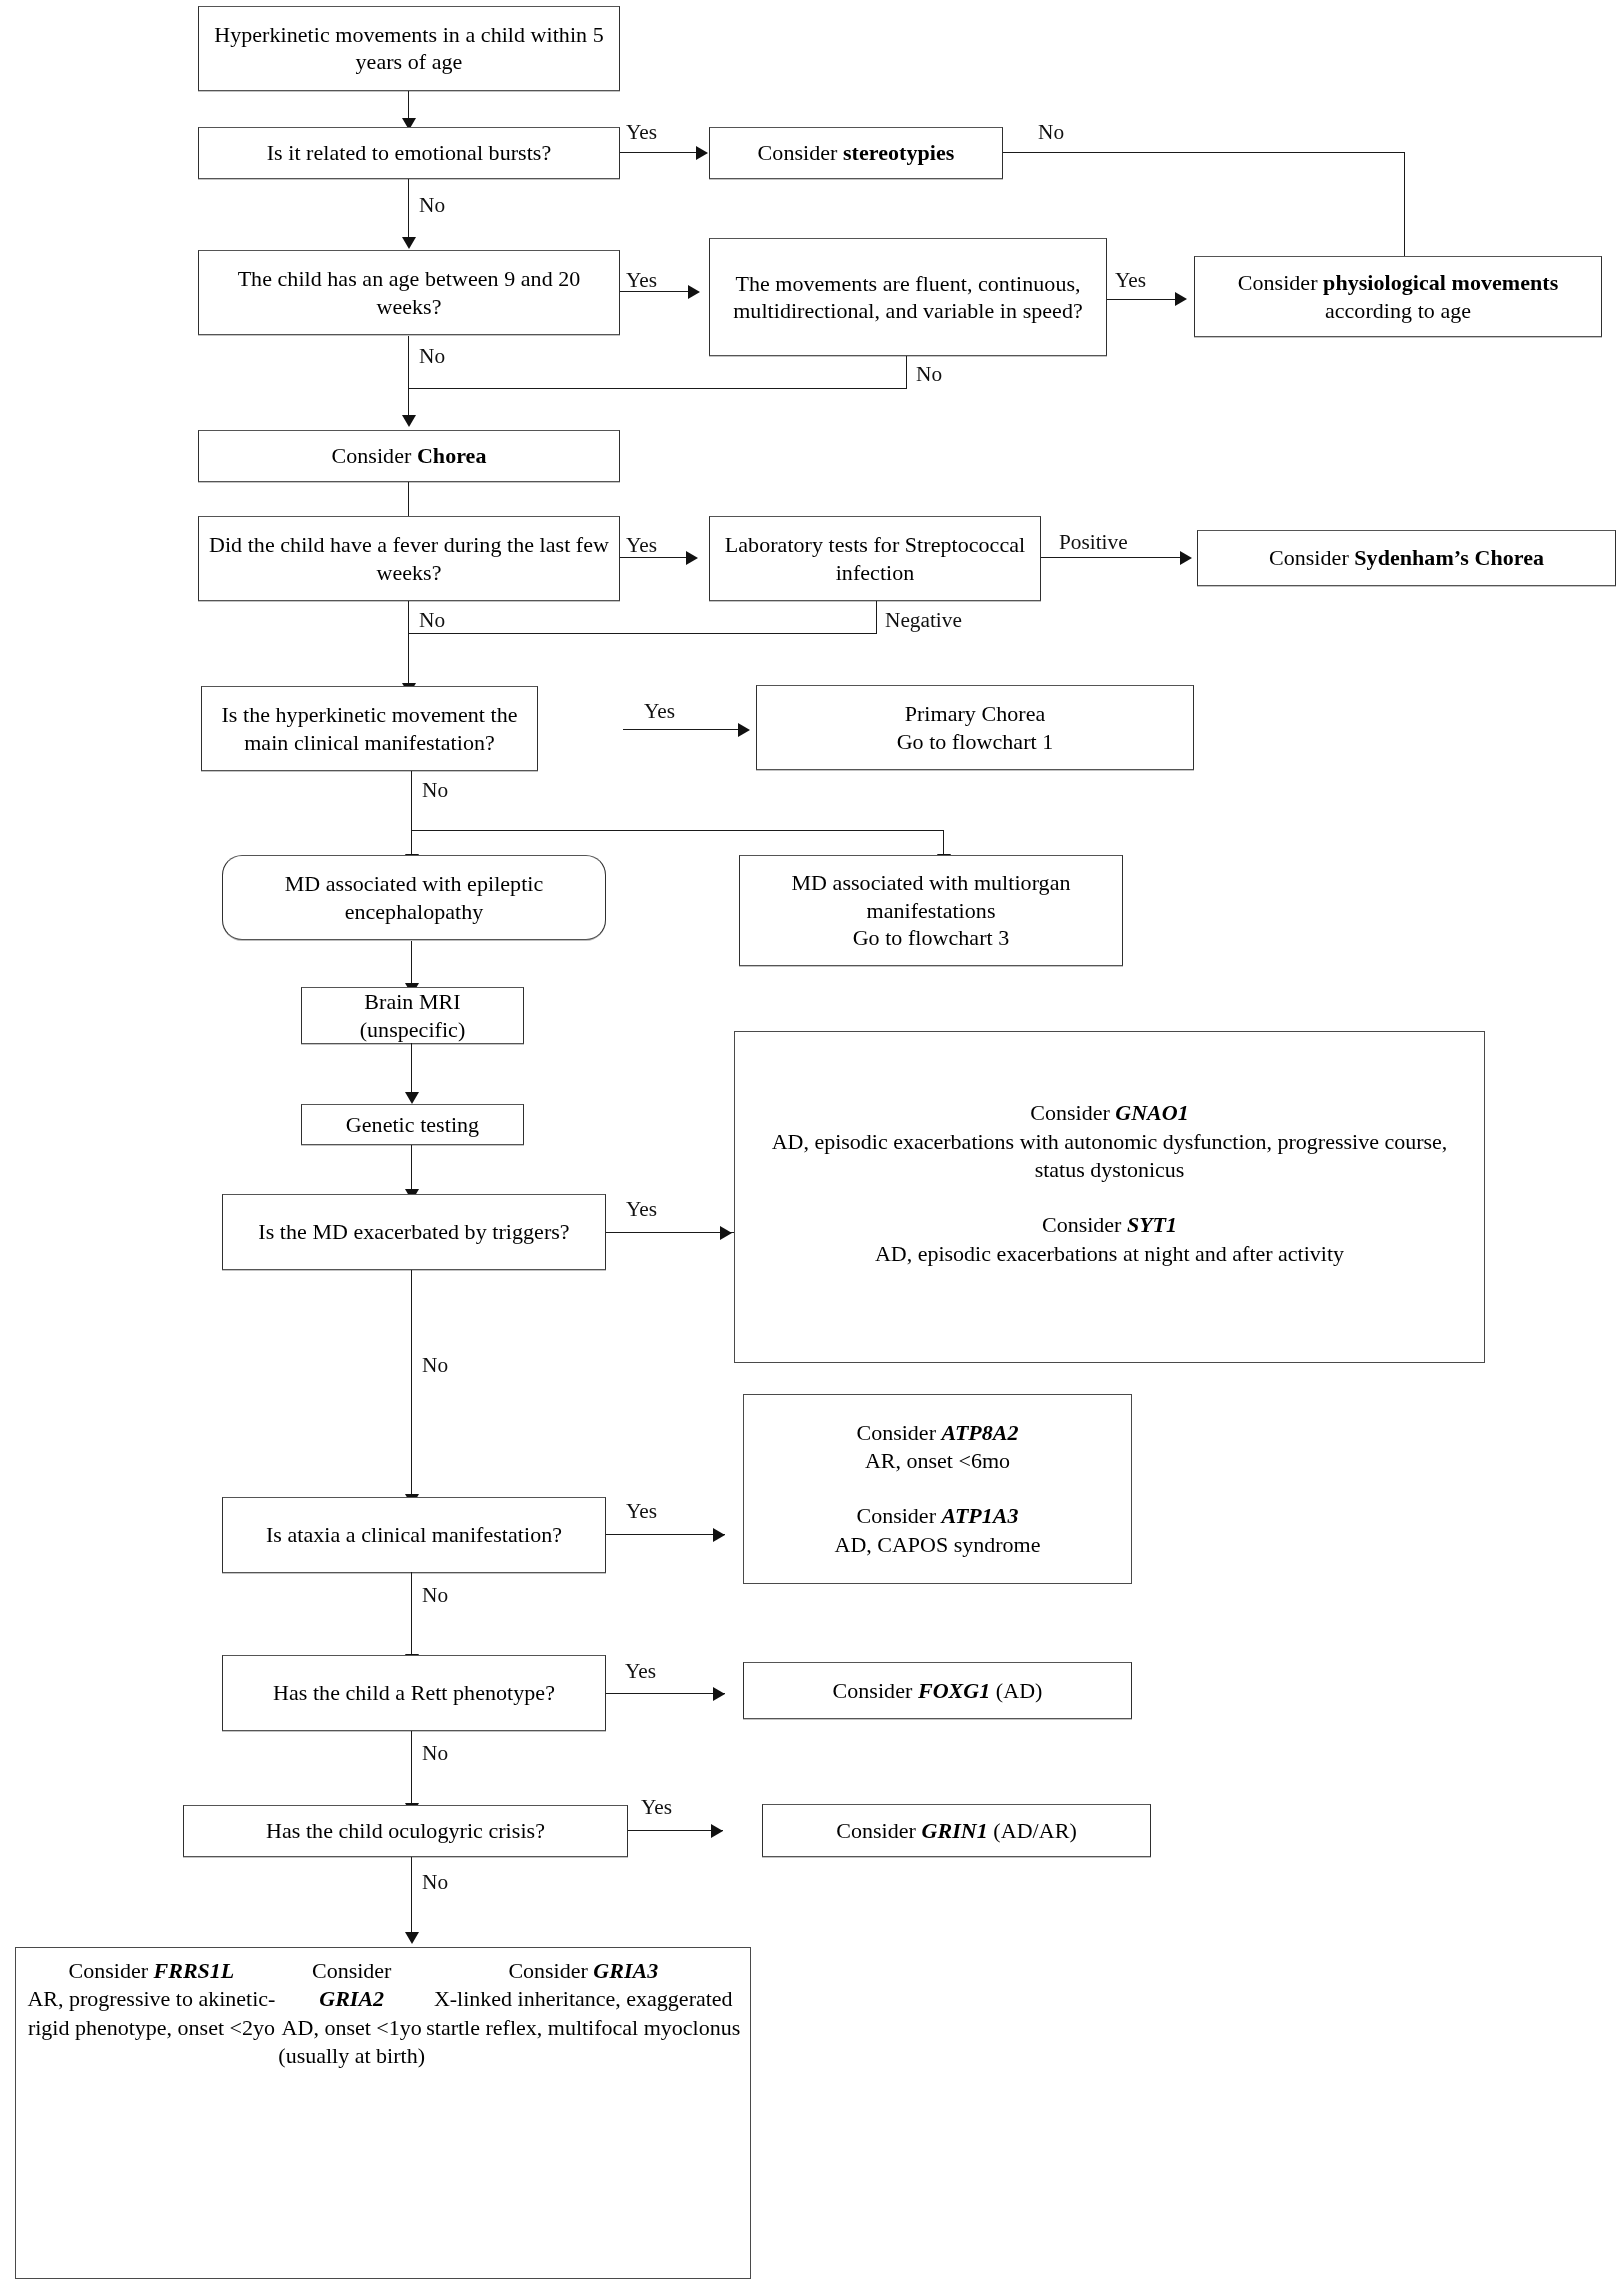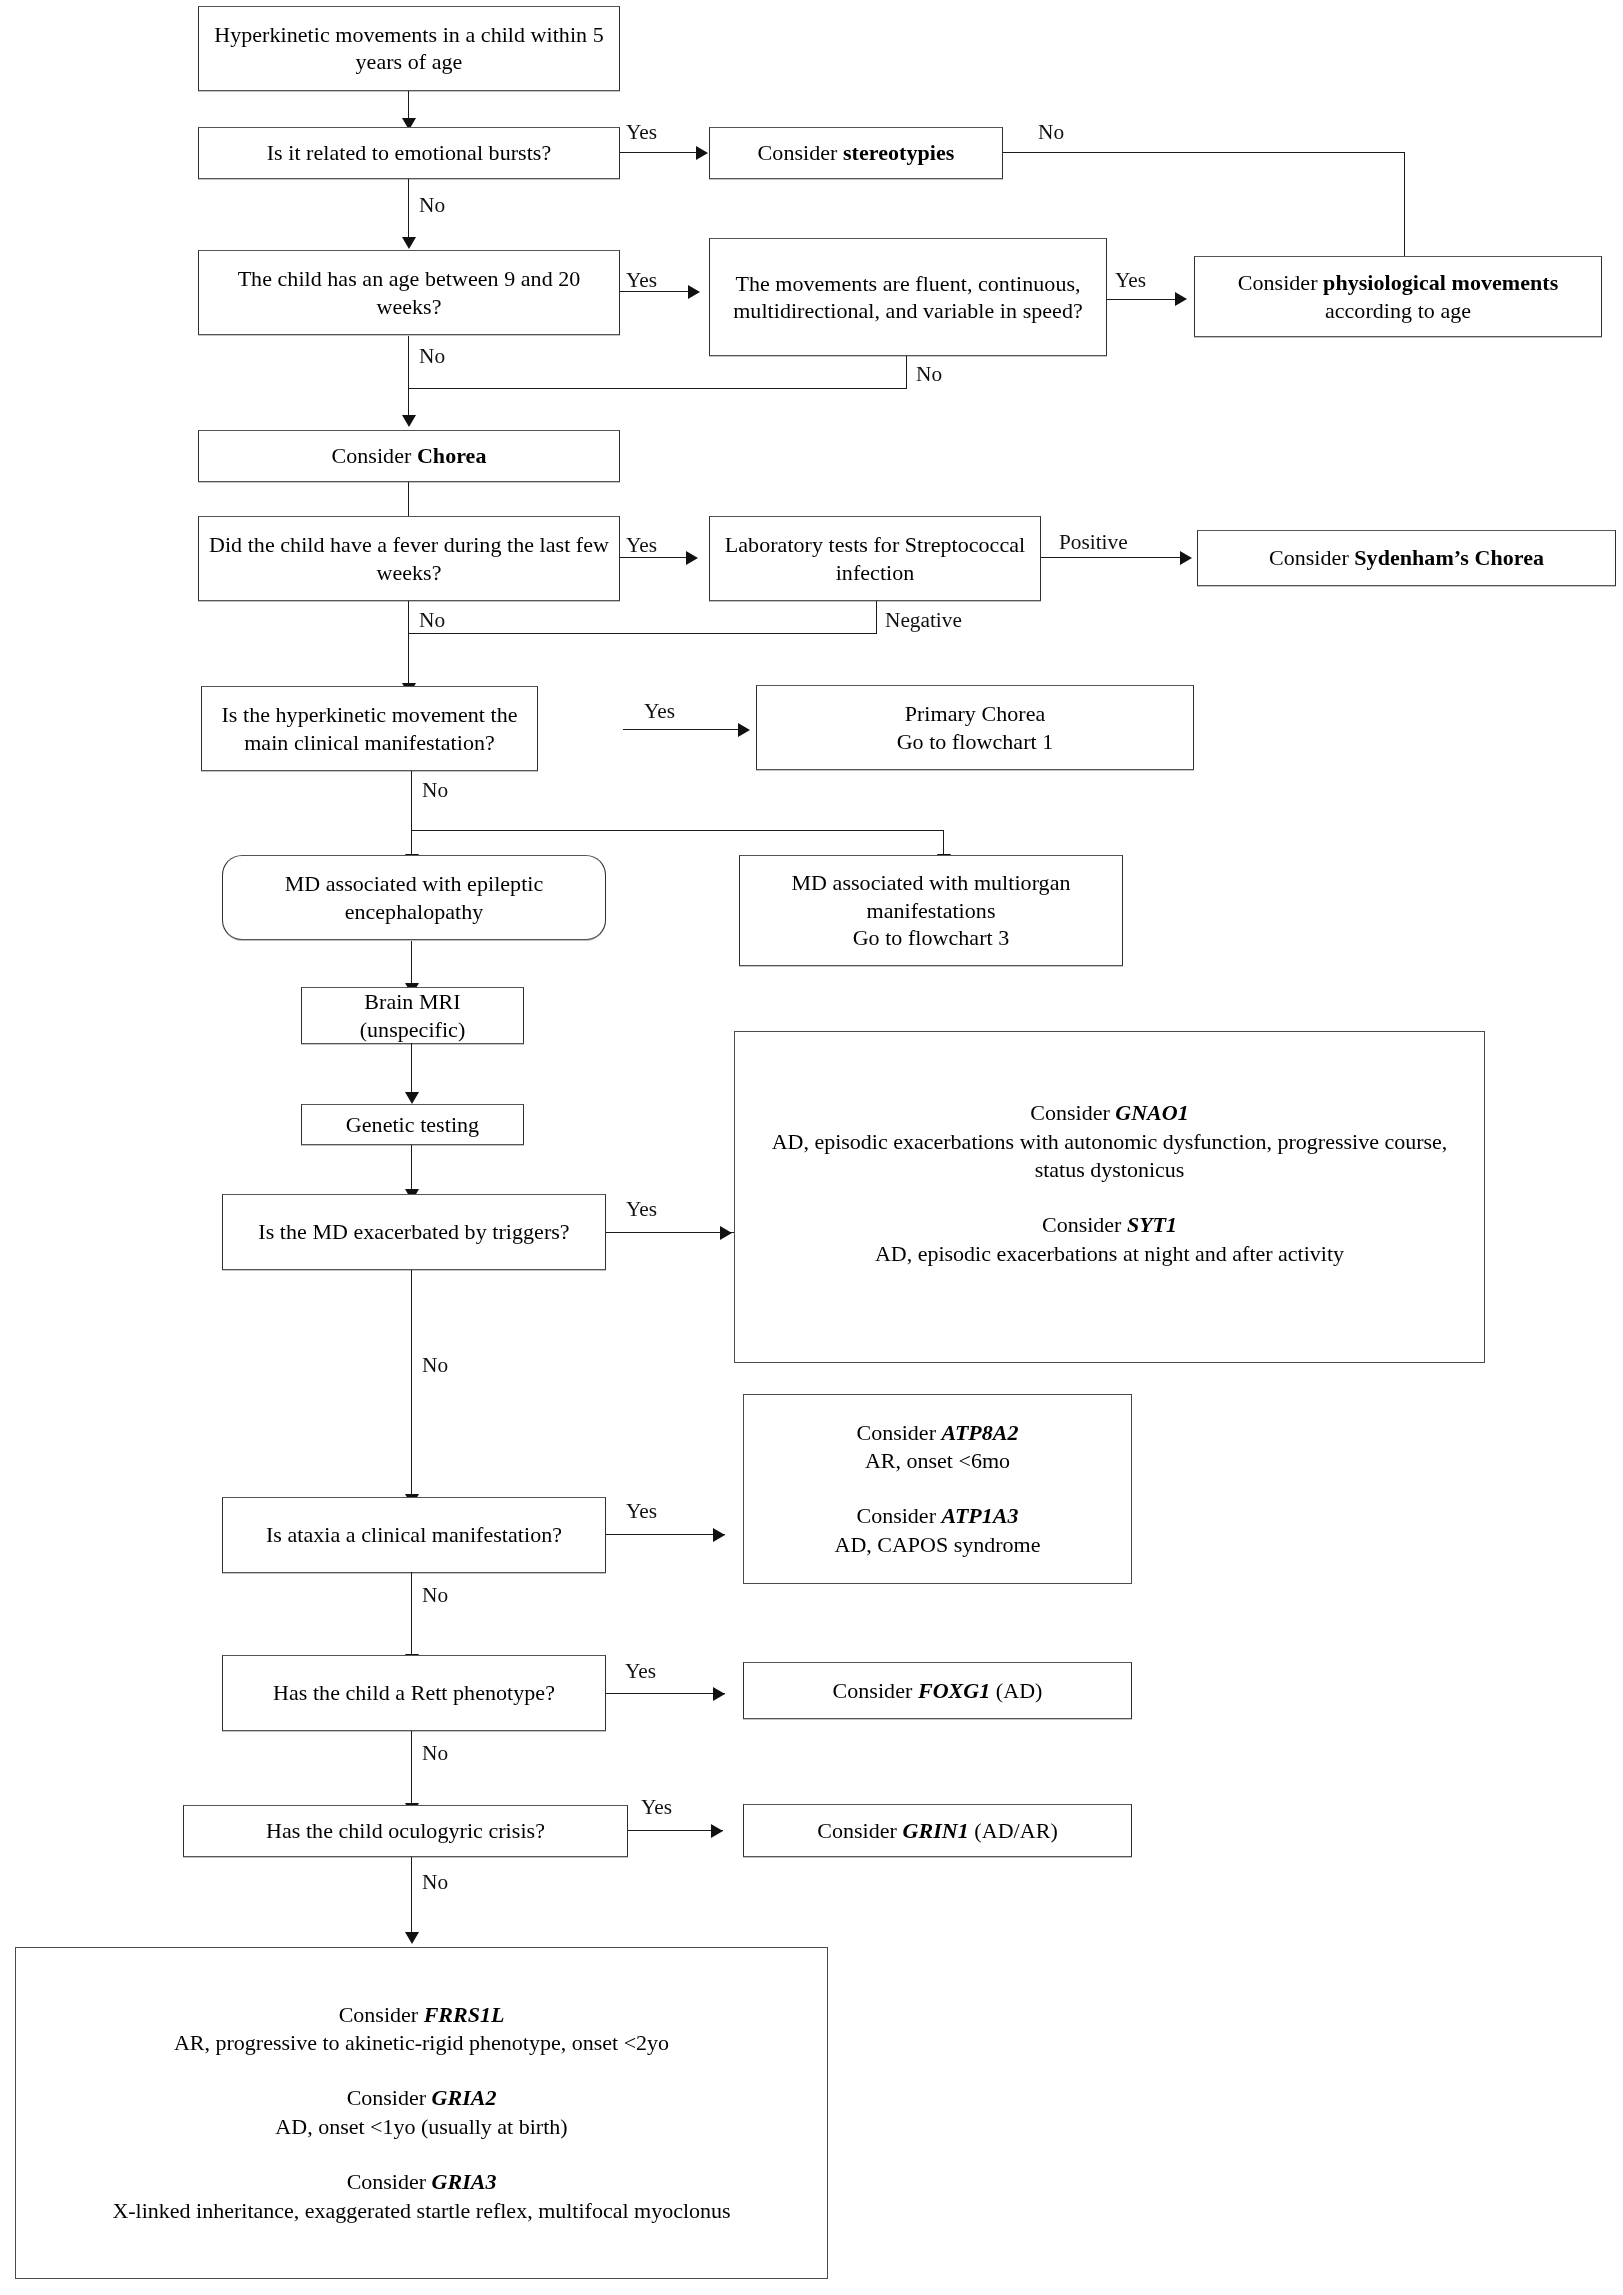--- a/index.html
+++ b/index.html
@@ -297,29 +297,29 @@
   <div class="lbl" style="left:422px; top:1743px;">No</div>
 
   <div class="box shadowed" style="left:183px; top:1805px; width:445px; height:52px;">
     <span class="txt">Has the child oculogyric crisis?</span>
   </div>
 
   <div class="ln hline" style="left:628px; top:1830px; width:95px;"></div>
   <div class="arrow-right" style="left:711px; top:1824px;"></div>
   <div class="lbl" style="left:641px; top:1797px;">Yes</div>
 
-  <div class="box shadowed" style="left:743px; top:1804px; width:389px; height:53px;">
+  <div class="box shadowed" style="left:762px; top:1804px; width:389px; height:53px;">
     <span class="txt"><span>Consider </span><span class="gene">GRIN1</span><span> (AD/AR)</span></span>
   </div>
 
   <div class="ln vline" style="left:411px; top:1857px; height:78px;"></div>
   <div class="arrow-down" style="left:405px; top:1932px;"></div>
   <div class="lbl" style="left:422px; top:1872px;">No</div>
 
-  <div class="panel" style="left:15px; top:1947px; width:813px; height:332px; display:flex; flex-direction:column; justify-content:center;">
+  <div class="panel" style="left:15px; top:1947px; width:736px; height:332px; display:flex; flex-direction:row; justify-content:center;">
     <div class="grp">
       <div><span>Consider </span><span class="gene">FRRS1L</span></div>
       <div>AR, progressive to akinetic-rigid phenotype, onset &lt;2yo</div>
     </div>
     <div class="spacer"></div>
     <div class="grp">
       <div><span>Consider </span><span class="gene">GRIA2</span></div>
       <div>AD, onset &lt;1yo (usually at birth)</div>
     </div>
     <div class="spacer"></div>

